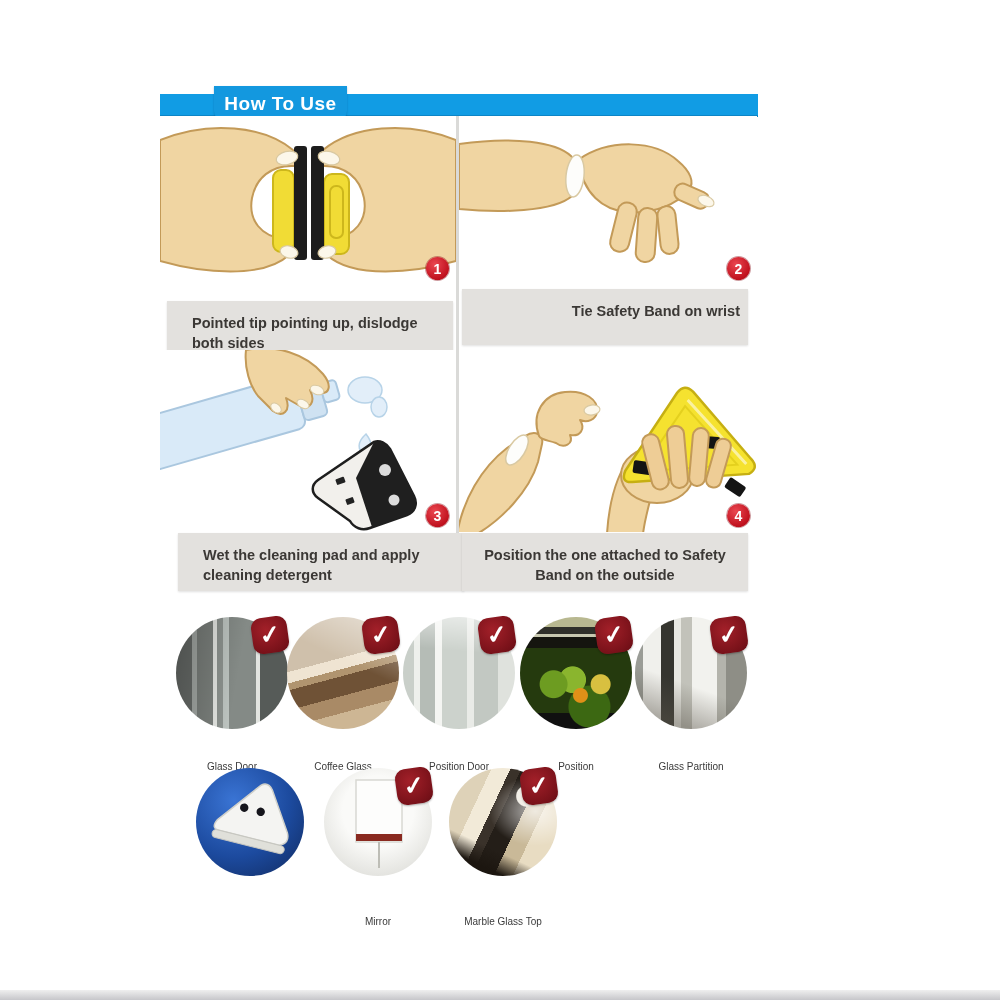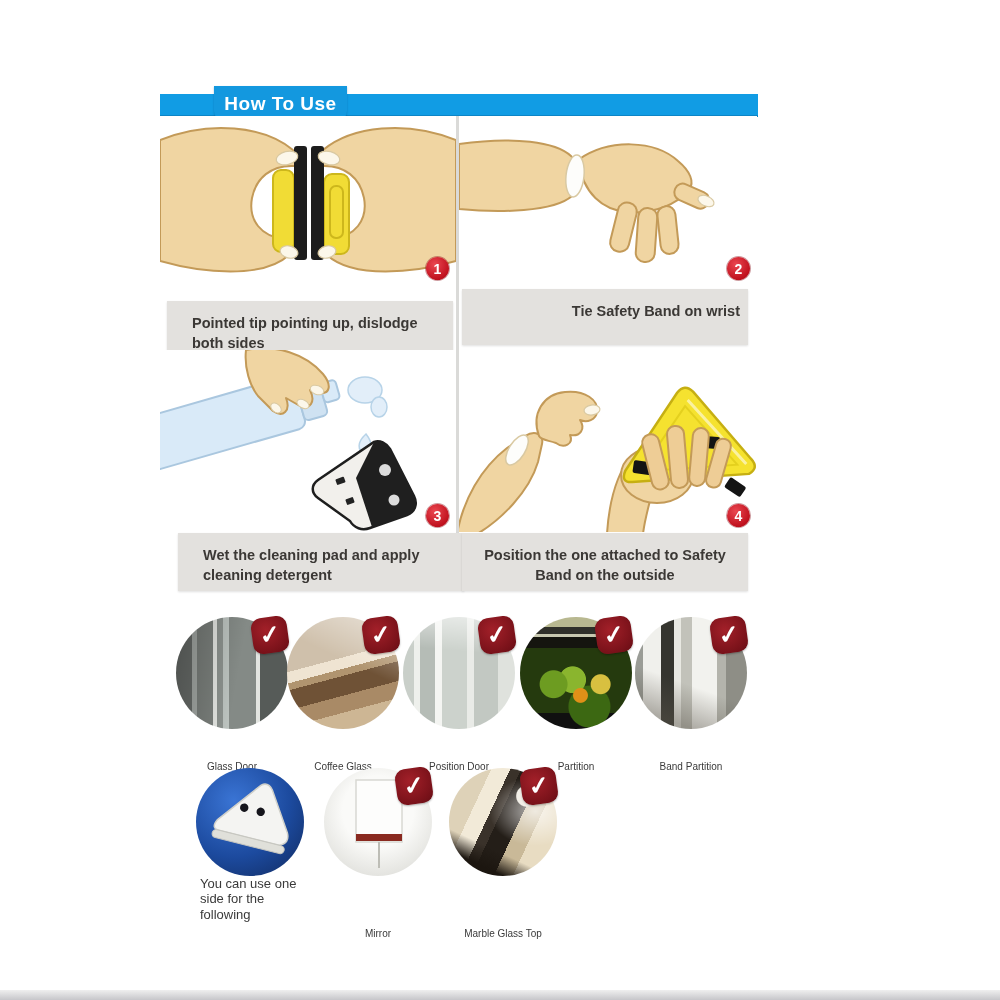--- a/index.html
+++ b/index.html
@@ -42,21 +42,21 @@
   
   .cw{position:absolute;}
   .circle{width:112px;height:112px;border-radius:50%;overflow:hidden;}
   .cw6 .circle,.cw7 .circle,.cw8 .circle{width:108px;height:108px;}
   .cw1{left:16px;top:617px;} .cw2{left:127px;top:617px;} .cw3{left:243px;top:617px;}
   .cw4{left:360px;top:617px;} .cw5{left:475px;top:617px;}
   .cw6{left:36px;top:768px;} .cw7{left:164px;top:768px;} .cw8{left:289px;top:768px;}
 
   .clabel{position:absolute;top:116px;left:-25px;right:-25px;text-align:center;
           font-size:10px;color:#3a3a3a;margin-top:28px;}
-  .cw7 .clabel,.cw8 .clabel{top:132px;}
+  .cw7 .clabel,.cw8 .clabel{top:120px;}
   .note{position:absolute;left:4px;top:108px;width:116px;font-size:13px;line-height:1.18;color:#3a3a3a;text-align:left;}
 
   .checkbadge{position:absolute;right:0px;top:0px;width:36px;height:36px;border-radius:10px;
               background:radial-gradient(circle at 40% 35%, #a32029 0%, #7a121a 70%, #640d14 100%);
               color:#fff;font-size:25px;font-weight:700;line-height:34px;text-align:center;
               transform:rotate(-8deg);box-shadow:0 1px 2px rgba(0,0,0,.3);}
 
   
   .c-glassdoor{background:
     linear-gradient(100deg, rgba(0,0,0,.28), rgba(0,0,0,0) 55%),
@@ -223,40 +223,39 @@
       <div class="clabel">Coffee Glass</div>
     </div>
     <div class="cw cw3">
       <div class="circle c-bathroomdoor"></div>
       <div class="checkbadge">✓</div>
       <div class="clabel">Position Door</div>
     </div>
     <div class="cw cw4">
       <div class="circle c-aquarium"></div>
       <div class="checkbadge">✓</div>
-      <div class="clabel">Partition</div>
+      <div class="clabel">Position</div>
     </div>
     <div class="cw cw5">
       <div class="circle c-glasspartition"></div>
       <div class="checkbadge">✓</div>
-      <div class="clabel">Band Partition</div>
+      <div class="clabel">Glass Partition</div>
     </div>
 
     <div class="cw cw6">
       <div class="circle c-bluedevice">
         <svg width="108" height="108" viewBox="0 0 108 108">
           <g transform="rotate(14 56 54)">
             <path d="M56,16 Q62,11 68,18 L93,56 Q98,66 88,70 L26,70 Q17,70 22,60 Z" fill="#f4f4f2" stroke="#d0d0ca" stroke-width="1.5"></path>
             <rect x="20" y="70" width="74" height="8" rx="4" fill="#e0e0da" stroke="#c6c6c0" stroke-width="1"></rect>
             <circle cx="45" cy="42" r="4.2" fill="#15151c"></circle>
             <circle cx="62" cy="42" r="4.2" fill="#15151c"></circle>
           </g>
         </svg>
       </div>
-      <div class="note">You can use one side for the following</div>
     </div>
     <div class="cw cw7">
       <div class="circle c-mirror">
         <svg width="108" height="108" viewBox="0 0 108 108">
           <rect x="32" y="12" width="46" height="62" fill="#fdfdfc" stroke="#d8d8d2" stroke-width="1.5"></rect>
           <rect x="32" y="66" width="46" height="7" fill="#8a2a20"></rect>
           <line x1="55" y1="74" x2="55" y2="100" stroke="#bdbdb6" stroke-width="2"></line>
         </svg>
       </div>
       <div class="checkbadge">✓</div>

